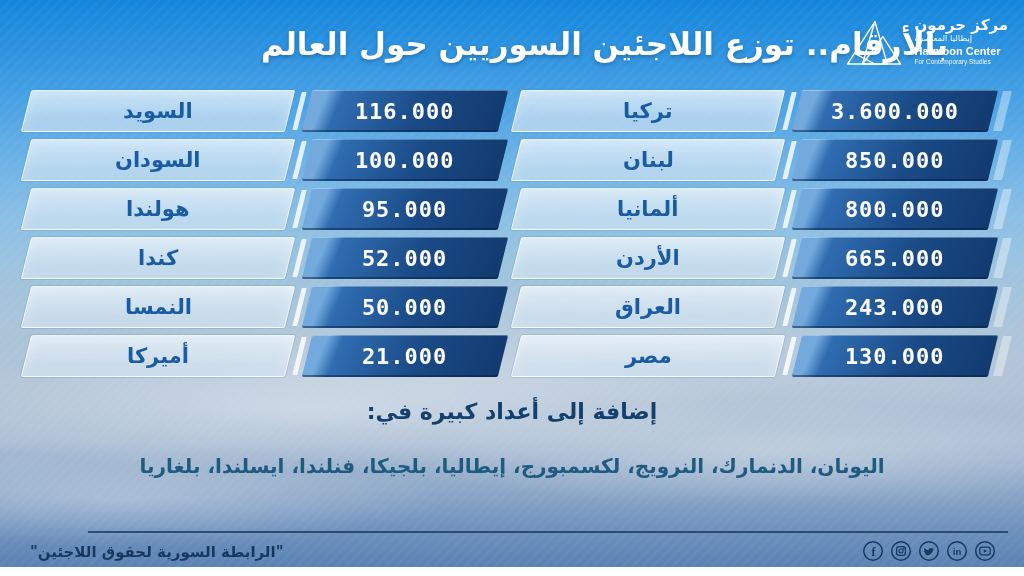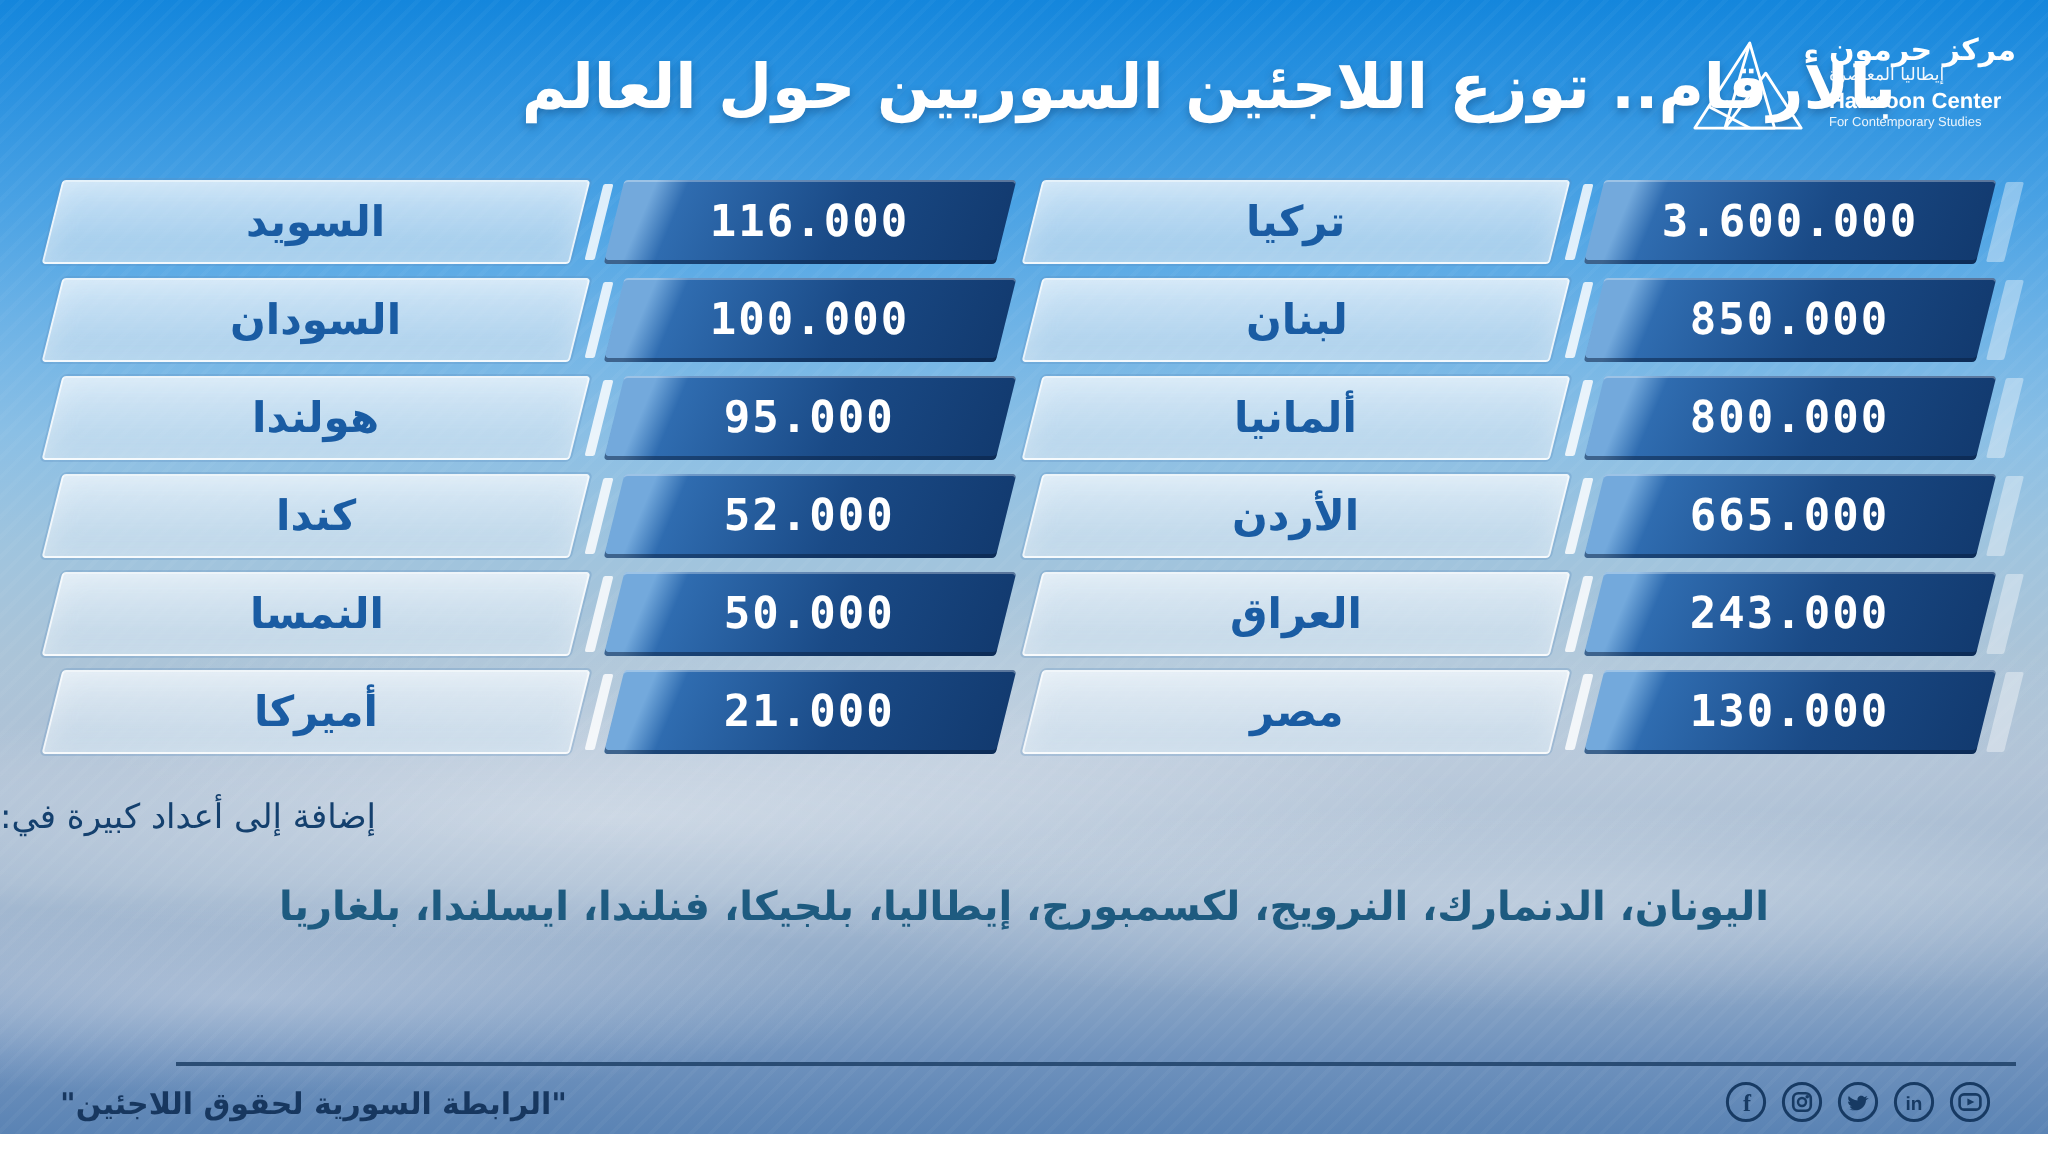--- a/index.html
+++ b/index.html
@@ -64,26 +64,26 @@
     font-size:22px; letter-spacing:1px;
   }
   .value.mid{ margin-right:13px; }
   .sep{ flex:0 0 5px; background:rgba(255,255,255,.82); transform:skewX(-14deg);
         border-radius:1px; margin:2px 5px 2px 0; }
   .end-slash{ flex:0 0 9px; background:rgba(255,255,255,.38); transform:skewX(-14deg);
         border-radius:1px; margin:1px 0 1px 6px; }
 
   
   .extra-heading{
-    position:absolute; top:399px; left:0; right:0; direction:rtl; text-align:left;
-    color:#14406e; font-size:17px; font-weight:normal;
+    position:absolute; top:399px; left:0; right:0; direction:rtl; text-align:center;
+    color:#14406e; font-size:22px; font-weight:bold;
   }
   .extra-line{ position:absolute; left:0; right:0; direction:rtl; text-align:center;
     color:#1e5b80; font-size:20px; font-weight:bold; }
-  .extra-line.l1{ top:441px; }
+  .extra-line.l1{ top:454px; }
   .extra-line.l2{ top:484px; }
 
   
   .divider{ position:absolute; top:531px; left:88px; right:16px; height:2px;
     background:#1d4066; opacity:.85; }
   .footer-left{ position:absolute; left:30px; top:543px; direction:rtl;
     color:#17375f; font-size:15px; font-weight:bold; }
   .footer-right{ position:absolute; right:28px; top:540px; display:flex; align-items:center; gap:6px; }
   .soc{ width:22px; height:22px; display:block; }
   .url{ font-family:"Liberation Sans", sans-serif; color:#14386a; font-weight:bold;

